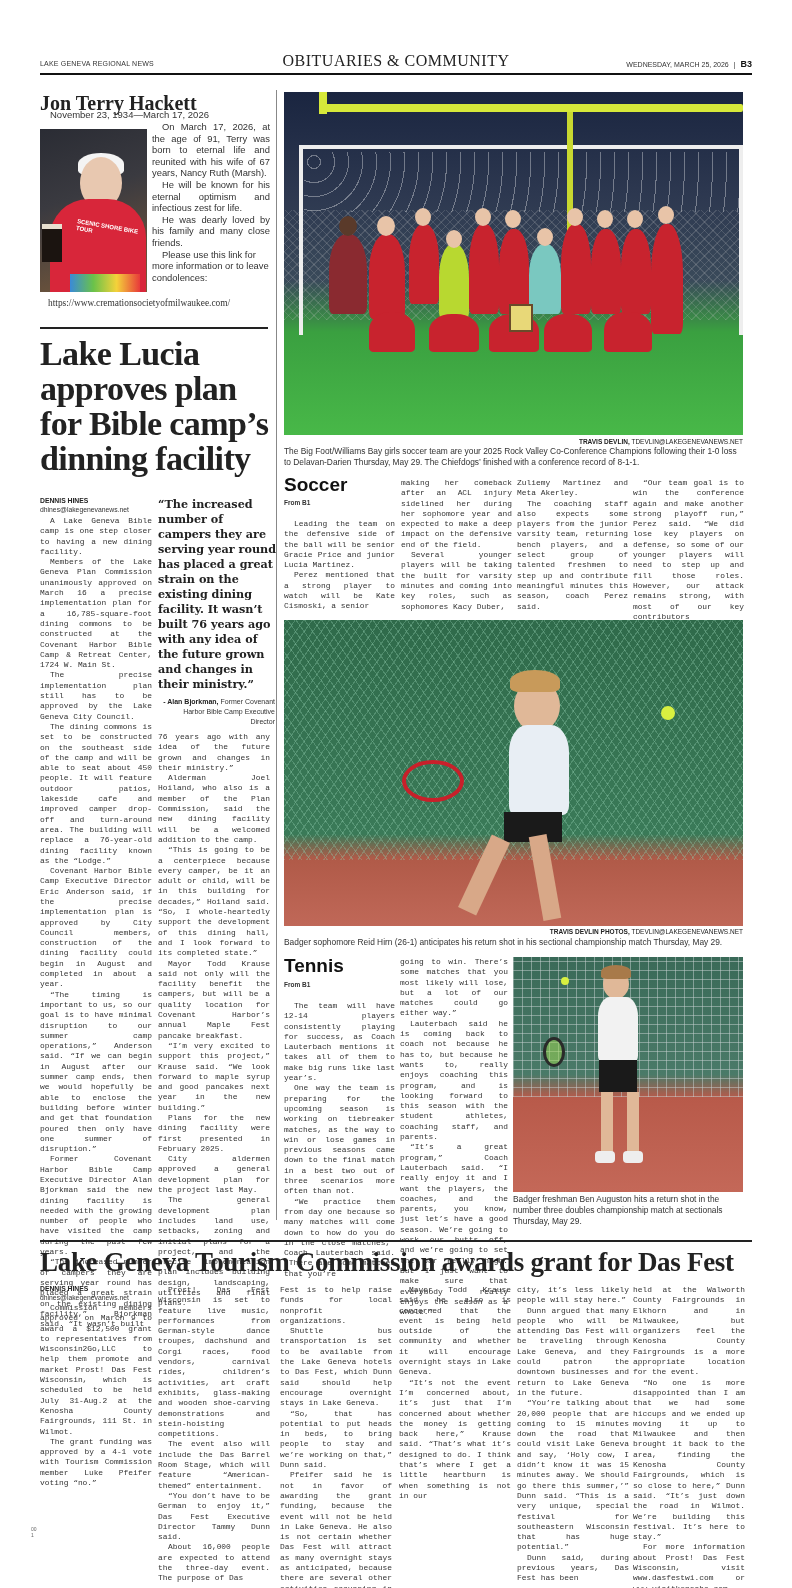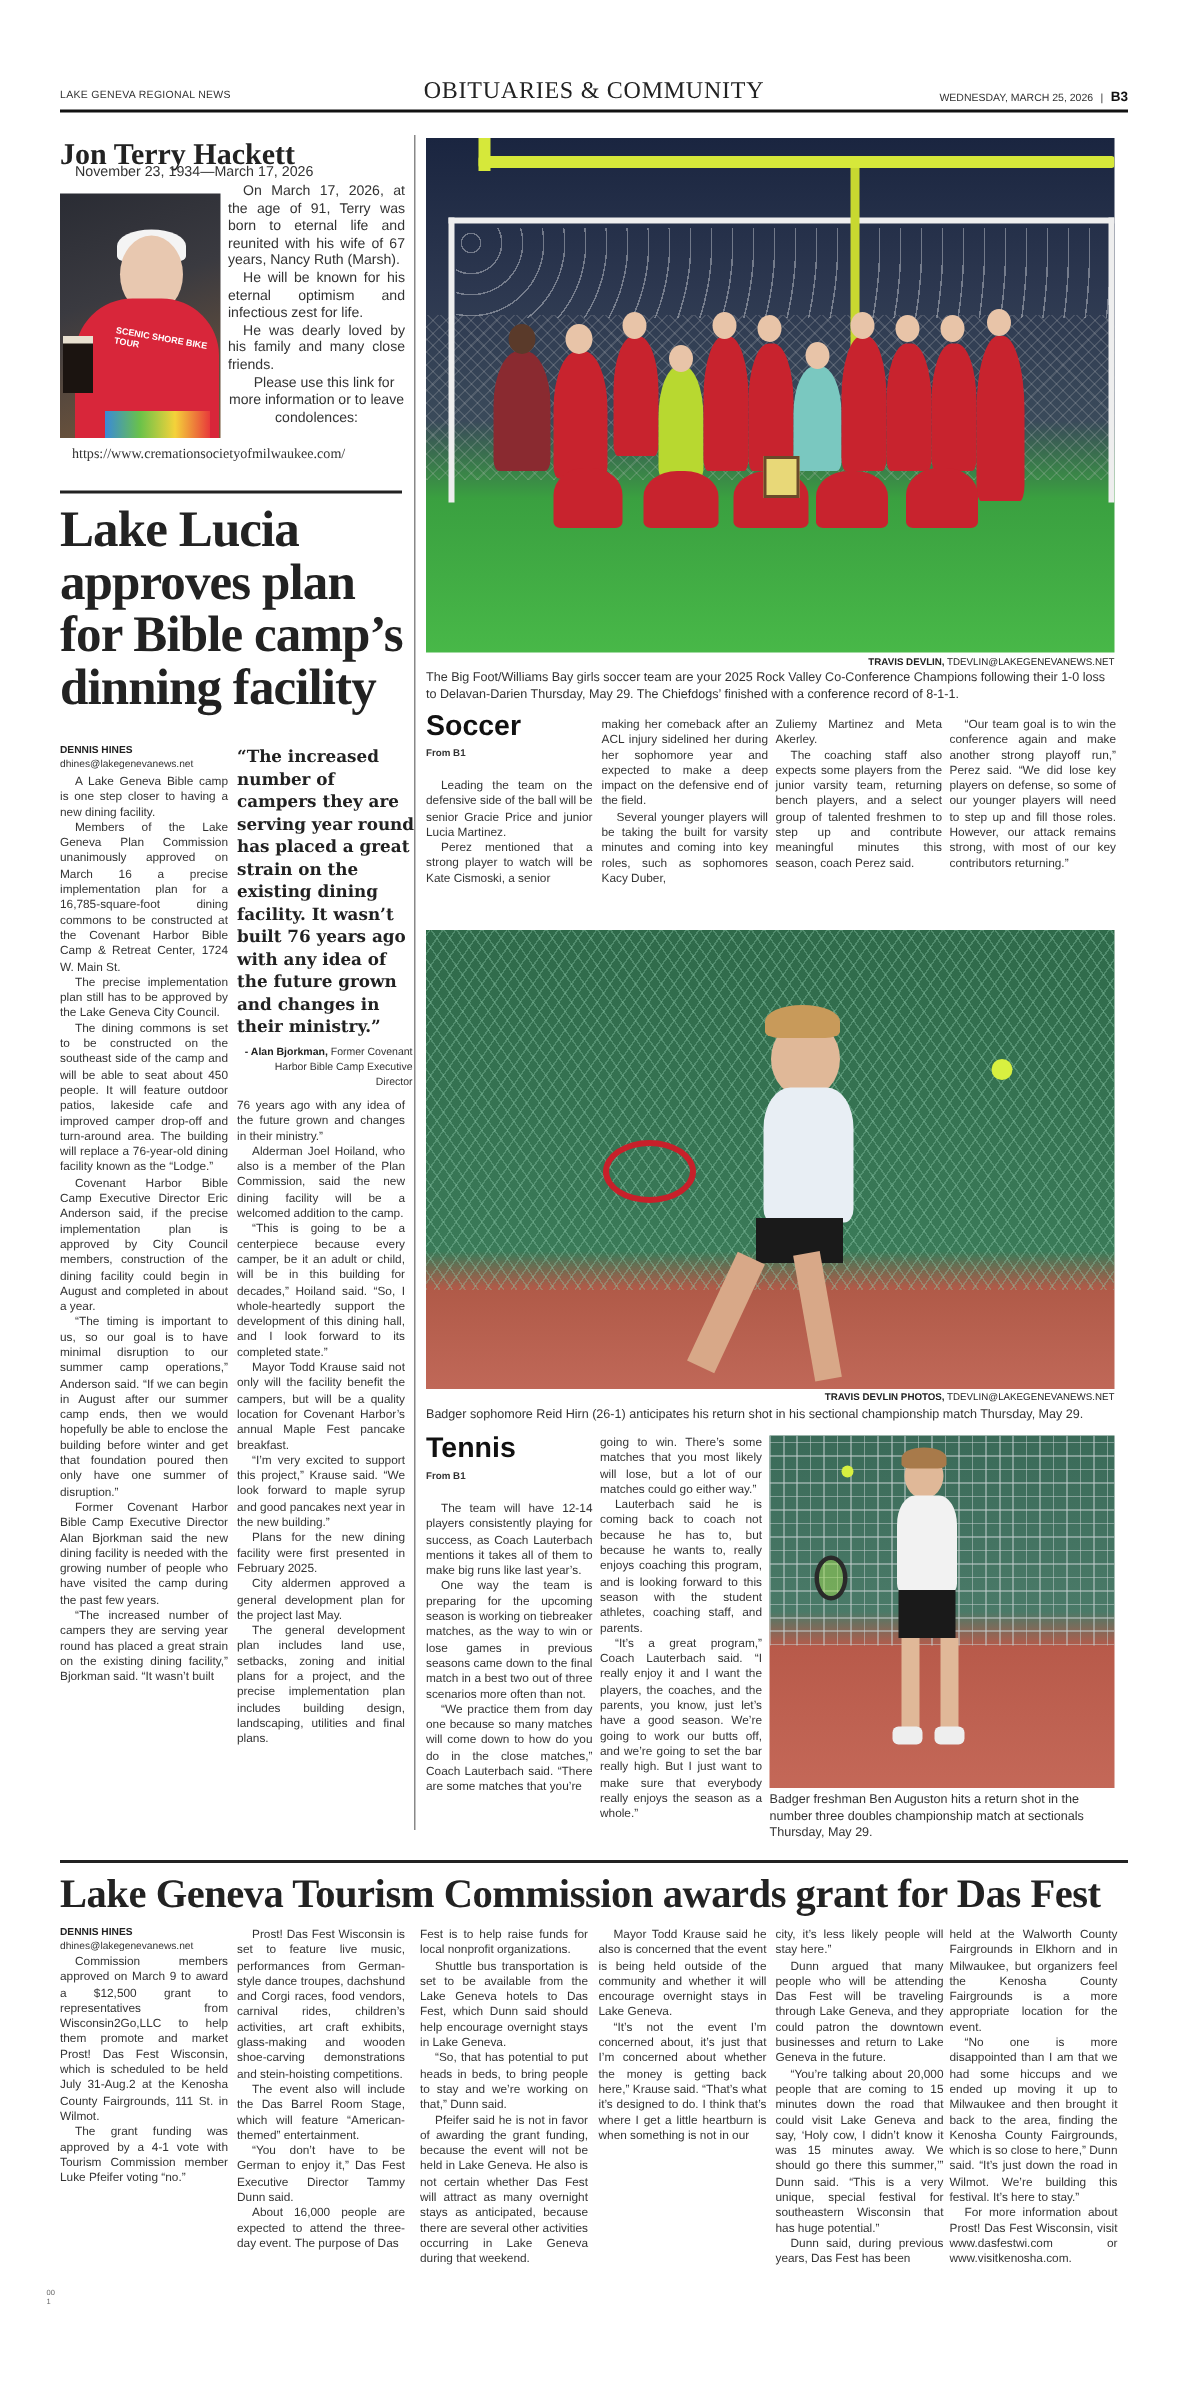--- a/index.html
+++ b/index.html
@@ -20,21 +20,21 @@
 .obit-photo .glass{position:absolute;left:2px;top:95px;width:20px;height:38px;background:#1b1410;border-top:5px solid #e8e0d0}
 .obit-photo .rainbow{position:absolute;left:30px;top:145px;width:70px;height:20px;background:linear-gradient(90deg,#3a8ad8,#6ac24a,#f4d23a,#e83a3a)}
 .obit-body{left:152px;top:121px;width:118px;font-family:"Liberation Sans",sans-serif;font-size:9.4px;line-height:11.6px;color:#333;text-align:justify}
 .obit-body p{text-indent:10px}
 .obit-link{left:48px;top:298px;font-family:Liberation Serif, serif;font-size:9.4px;color:#333}
 .rule-left{left:40px;width:228px;top:327px;height:1.5px;background:#222}
 .col-rule{left:276px;top:90px;width:1px;height:1130px;background:#888}
 .headline{left:40px;top:336px;width:240px;font-family:"Liberation Serif",serif;font-weight:bold;font-size:34px;line-height:35px;letter-spacing:-.6px;color:#222}
 .byline{font-family:"Liberation Sans",sans-serif;font-weight:bold;font-size:6.8px;color:#222}
 .email{font-family:"Liberation Sans",sans-serif;font-size:6.8px;color:#333}
-.body{font-family:Liberation Sans, sans-serif;font-size:7.9px;line-height:10.3px;color:#333;text-align:justify;hyphens:auto}
+.body{font-family:Liberation Mono, monospace;font-size:7.9px;line-height:10.3px;color:#333;text-align:justify;hyphens:auto}
 .body p{text-indent:10px}
 .pullquote{left:158px;top:497px;width:120px;font-family:"DejaVu Serif",serif;font-weight:bold;font-size:11.2px;line-height:15px;color:#222}
 .pq-attrib{left:158px;top:697px;width:117px;text-align:right;font-family:"Liberation Sans",sans-serif;font-size:7px;line-height:10px;color:#333}
 .pq-attrib b{color:#222}
 .photo{overflow:hidden}
 .soccer-photo{left:284px;top:92px;width:459px;height:343px;background:linear-gradient(180deg,#1a2540 0%,#2d3850 30%,#3a4a5a 55%,#3aa040 70%,#48b848 100%)}
 .goalpost-h{position:absolute;left:35px;top:12px;width:424px;height:8px;background:#d6e83a;border-radius:2px}
 .goalpost-v1{position:absolute;left:35px;top:0;width:8px;height:22px;background:#d6e83a}
 .goalpost-v2{position:absolute;left:283px;top:20px;width:6px;height:120px;background:#c8d830}
 .goal{position:absolute;left:15px;top:53px;width:444px;height:190px;border:4px solid #eee;border-bottom:none}
@@ -76,21 +76,21 @@
   <div class="shirt">
       <span>SCENIC SHORE BIKE TOUR</span>
     </div>
   <div class="glass"></div>
     <div class="rainbow"></div>
 </div>
 <div class="abs obit-body">
   <p>On March 17, 2026, at the age of 91, Terry was born to eternal life and reunited with his wife of 67 years, Nancy Ruth (Marsh).</p>
   <p>He will be known for his eternal optimism and infectious zest for life.</p>
   <p>He was dearly loved by his family and many close friends.</p>
-  <p style="text-align:center">Please use this link for more information or to leave condolences:</p>
+  <p style="text-align:left">Please use this link for more information or to leave condolences:</p>
 </div>
 <a class="abs obit-link">https://www.cremationsocietyofmilwaukee.com/</a>
 <div class="abs rule-left"></div>
 <div class="abs col-rule"></div>
 
 <div class="abs headline">Lake Lucia approves plan for Bible camp’s dinning facility</div>
 <div class="abs" style="left:40px;top:497px;width:112px">
   <div class="byline">DENNIS HINES</div>
   <div class="email" style="margin-top:2px">dhines@lakegenevanews.net</div>
   <div class="body" style="margin-top:3px">

